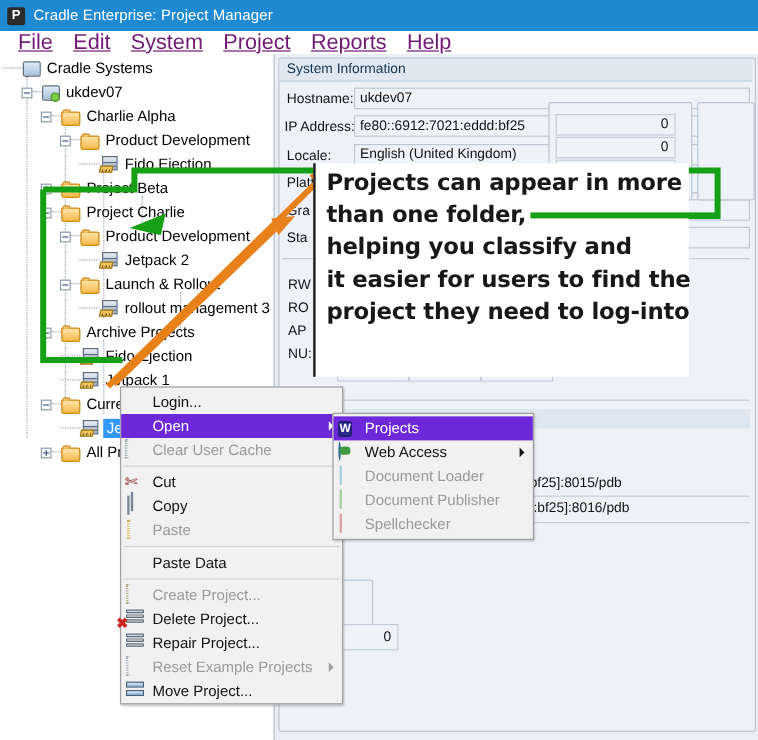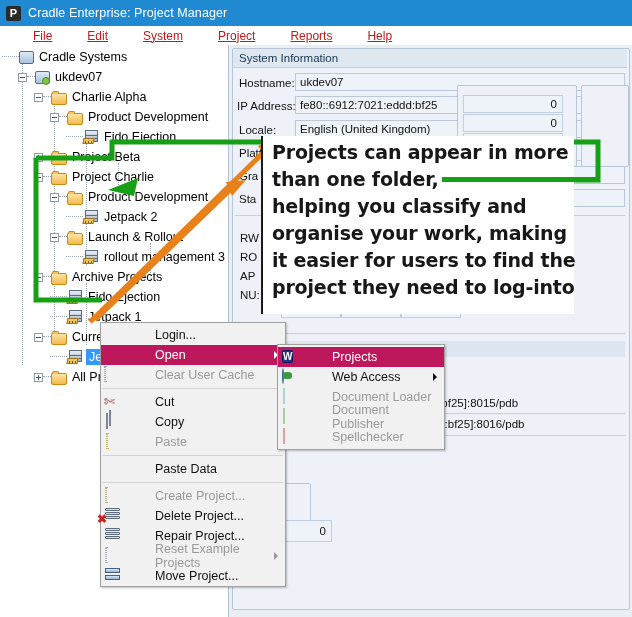--- a/index.html
+++ b/index.html
@@ -19,21 +19,21 @@
     background:#2b2b2b;color:#fff;border-radius:2px;
     font-size:11px;font-weight:bold;line-height:15px;text-align:center;
   }
   #titlebar .ttl{font-size:12.5px;letter-spacing:.1px;}
   
   #menubar{
     position:absolute;left:0;top:26px;width:632px;height:19px;
     background:#ffffff;display:flex;align-items:center;padding-left:7px;
     box-sizing:border-box;
   }
-  #menubar .mi{padding:1px 9px 1px 8px;font-size:12px;color:#b91c1c;margin-left:18px;}
+  #menubar .mi{padding:1px 9px 1px 8px;font-size:18px;color:#701a75;}
   #menubar .mi u{text-decoration:underline;}
   
   #content{
     position:absolute;left:0;top:45px;width:632px;height:572px;
     background:#eef2f7;
   }
   
   #tree{
     position:absolute;left:0;top:0;width:228px;height:572px;
     background:#ffffff;overflow:hidden;
@@ -74,23 +74,23 @@
   .lbl{position:absolute;font-size:11.5px;color:#111;white-space:nowrap;}
   .cell{position:absolute;border:1px solid #c2cedd;box-sizing:border-box;background:#eef3f9;
         font-size:11.5px;color:#111;display:flex;align-items:center;justify-content:flex-end;padding-right:5px;}
   .sep{position:absolute;height:1px;background:#c4d0de;}
   
   #ctx{
     position:absolute;left:100px;top:322px;width:186px;
     background:#f1f1f1;border:1px solid #a0a0a0;box-sizing:border-box;
     padding:2px 0 0 0;box-shadow:1px 1px 2px rgba(0,0,0,.25);
   }
-  .ci{height:20px;display:flex;align-items:center;padding-left:3px;font-size:12.5px;color:#111;position:relative;gap:28px;}
+  .ci{height:20px;display:flex;align-items:center;padding-left:3px;font-size:12.5px;color:#111;position:relative;}
   .ci.dis{color:#9a9a9a;}
-  .ci.hl{background:#be185d;color:#fff;}
+  .ci.hl{background:#6d28d9;color:#fff;}
   .ci .cico{width:18px;height:16px;flex:0 0 auto;margin-right:5px;position:relative;}
   .ci .txt{flex:1 1 auto;}
   .ci .arw{width:0;height:0;border-left:4px solid currentColor;border-top:4px solid transparent;border-bottom:4px solid transparent;margin-right:7px;}
   .csep{height:1px;background:#d2d2d2;margin:3px 2px 3px 2px;}
   
   .i-cache{background:repeating-linear-gradient(45deg,#bcd9ea 0 2px,#e9f3fa 2px 4px);border:1px dotted #9ab;width:14px;height:13px;margin-top:1px;}
   .i-cut{color:#8d2b2b;font-size:13px;line-height:16px;text-align:center;width:18px;}
   .i-copy{width:12px;height:14px;margin:1px 0 0 2px;background:#fff;border:1px solid #7b8796;box-shadow:2px -2px 0 -1px #fff,3px -3px 0 0 #7b8796;}
   .i-paste{width:12px;height:14px;margin:1px 0 0 2px;background:#fdf6d8;border:1px dotted #c9b45d;}
   .i-createp{width:15px;height:12px;margin:2px 0 0 1px;background:repeating-linear-gradient(45deg,#e8e3c0 0 2px,#fffbe6 2px 4px);border:1px dotted #b5ae86;}
@@ -344,21 +344,20 @@
     <line x1="95" y1="320" x2="232" y2="188" stroke="#e8811a" stroke-width="5"></line>
     <polygon points="258,146 276,136 268,160" fill="#e8811a"></polygon>
     <polygon points="226,182 246,180 232,196" fill="#e8811a"></polygon>
   </svg>
 </div>
 
 <div id="callout">
   <div class="ln">Projects can appear in  more</div>
   <div class="ln">than one folder,</div>
   <div class="ln">helping you classify and</div>
-  <div class="ln">organise your work, making</div>
   <div class="ln">it easier for users to find the</div>
   <div class="ln">project they need to log-into</div>
 </div>
 
 <div class="ann" style="left:442px;top:177px;width:156px;height:5px;"></div>
 
 <div id="ctx">
     <div class="ci">
       <span class="cico"></span>
       <span class="txt">Login...</span>

